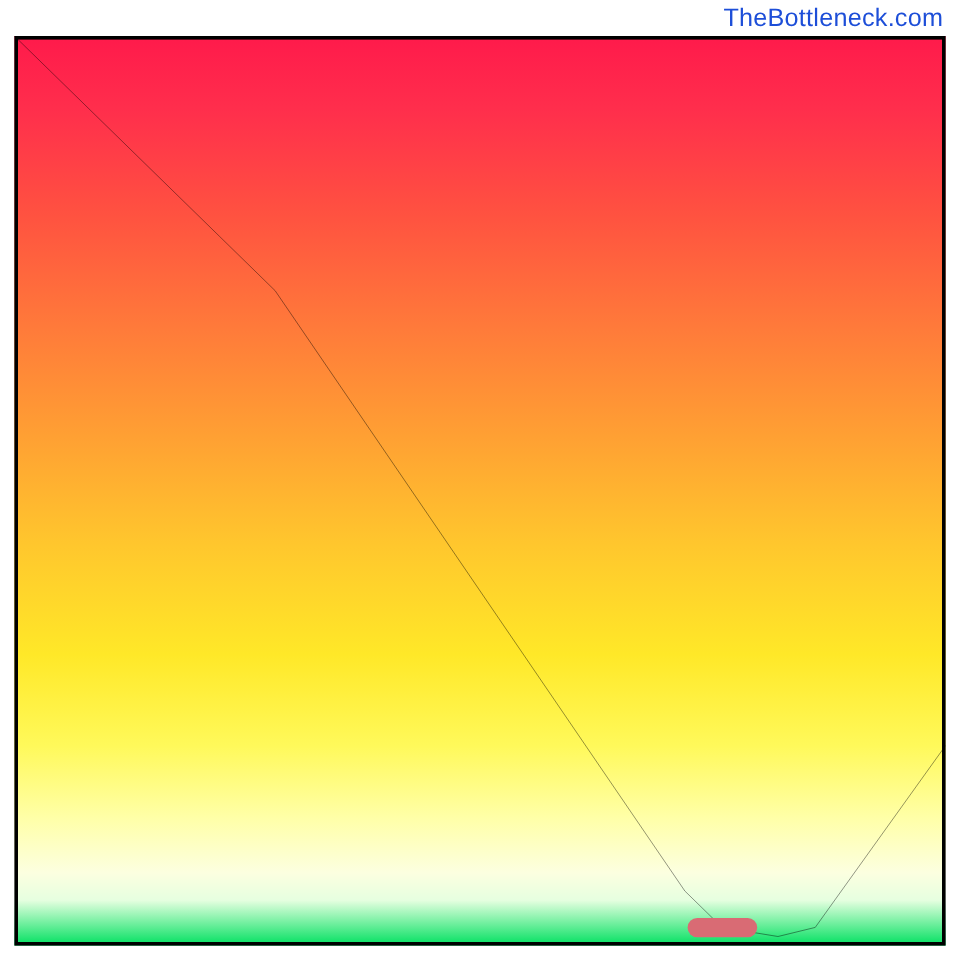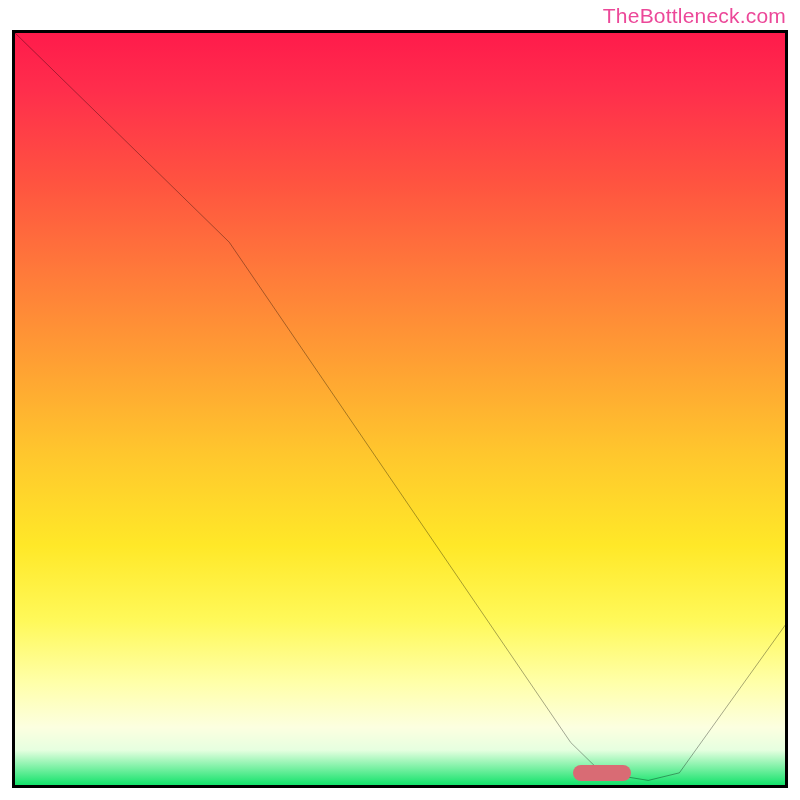--- a/index.html
+++ b/index.html
@@ -53,21 +53,21 @@
     position: absolute;
     width: 58px;
     height: 16px;
     background: #d96b74;
     border-radius: 8px;
   }
   .watermark {
     position: absolute;
     top: 4px;
     right: 14px;
-    color: #ec4899;
+    color: #1d4ed8;
     font-size: 21px;
     font-weight: 500;
     letter-spacing: 0.2px;
   }
 </style>
 </head>
 <body>
 
 <div class="watermark">TheBottleneck.com</div>
 

